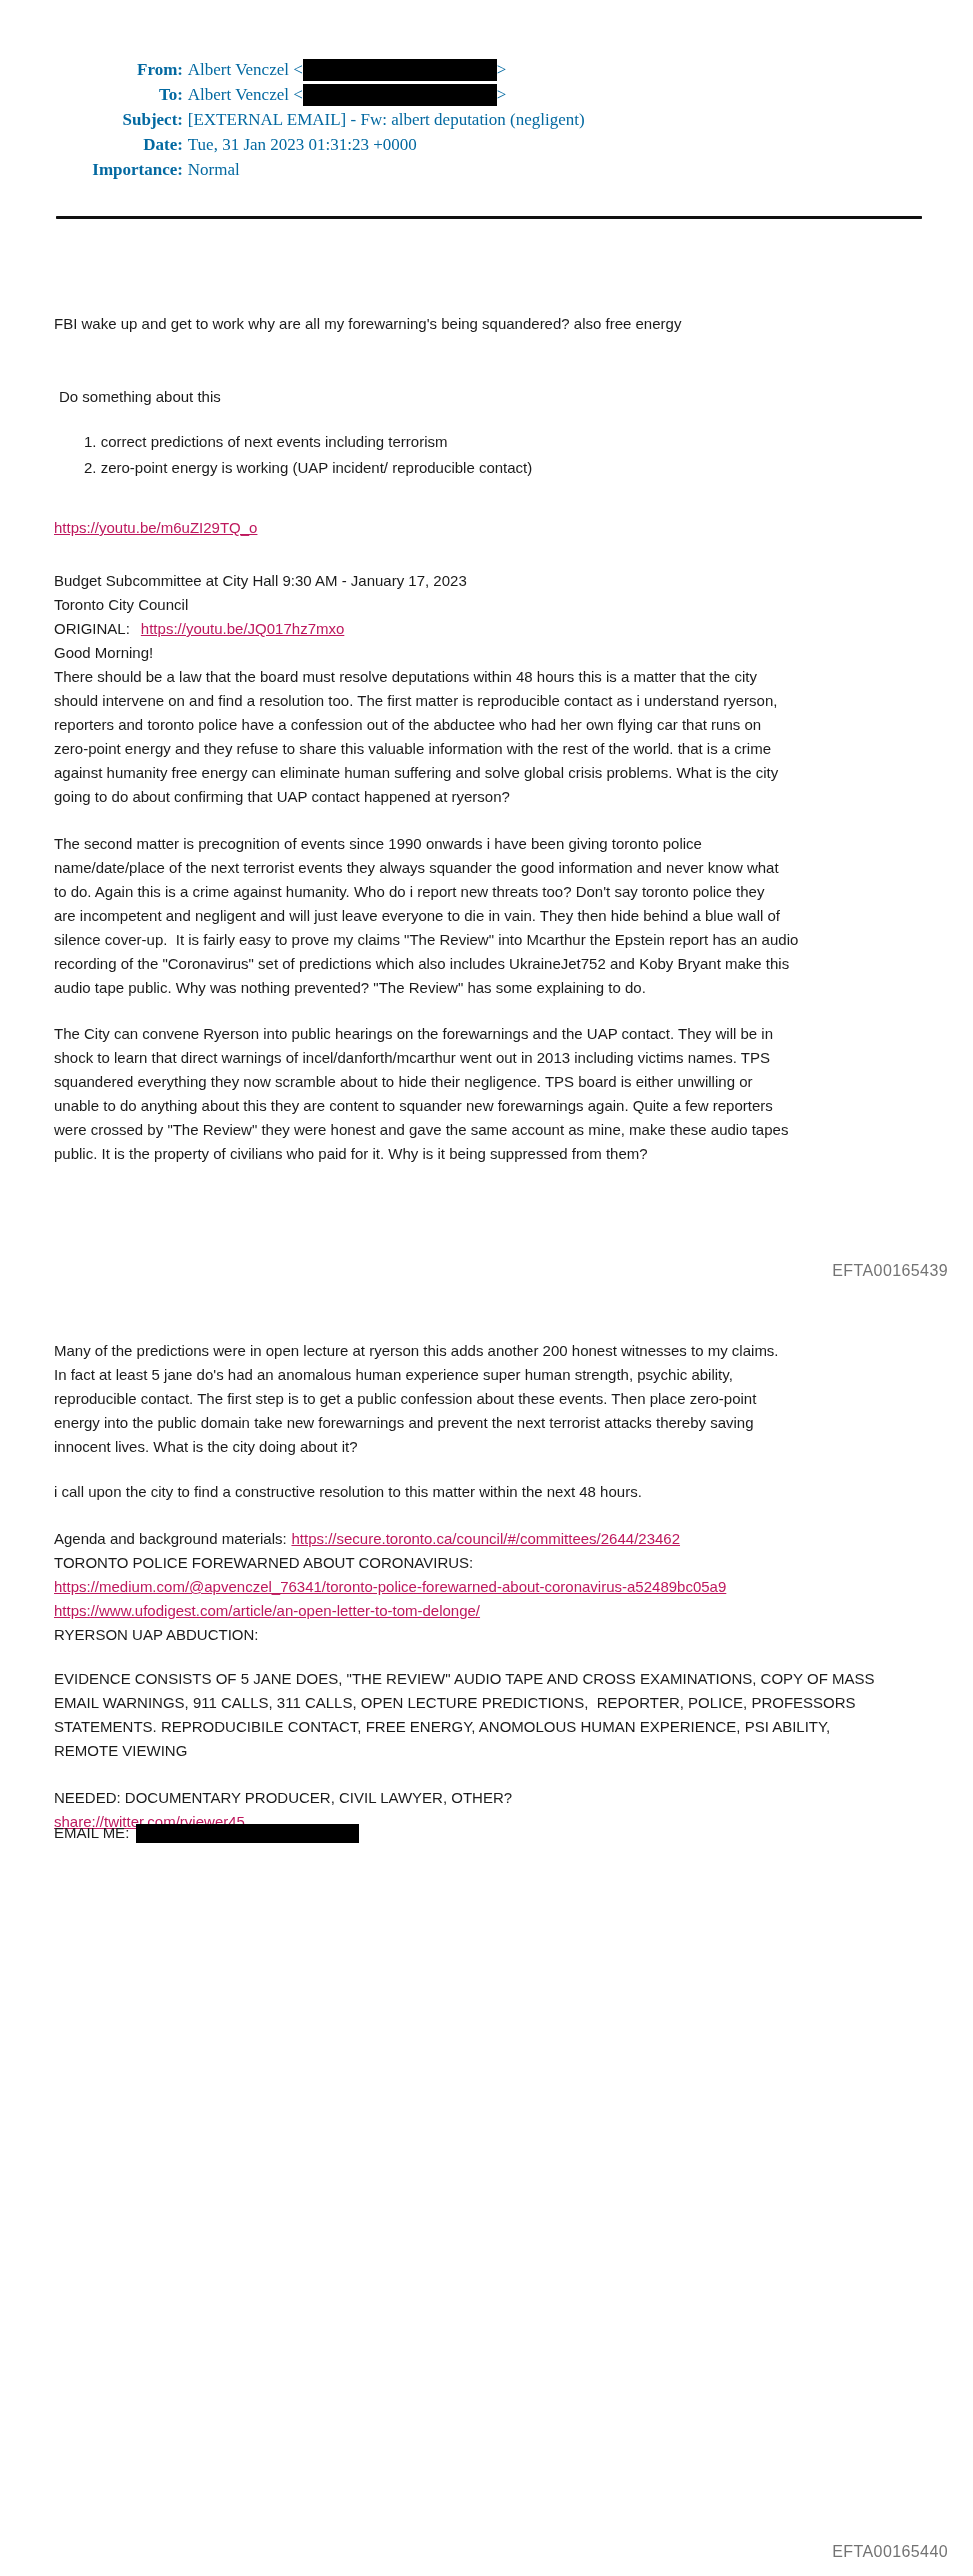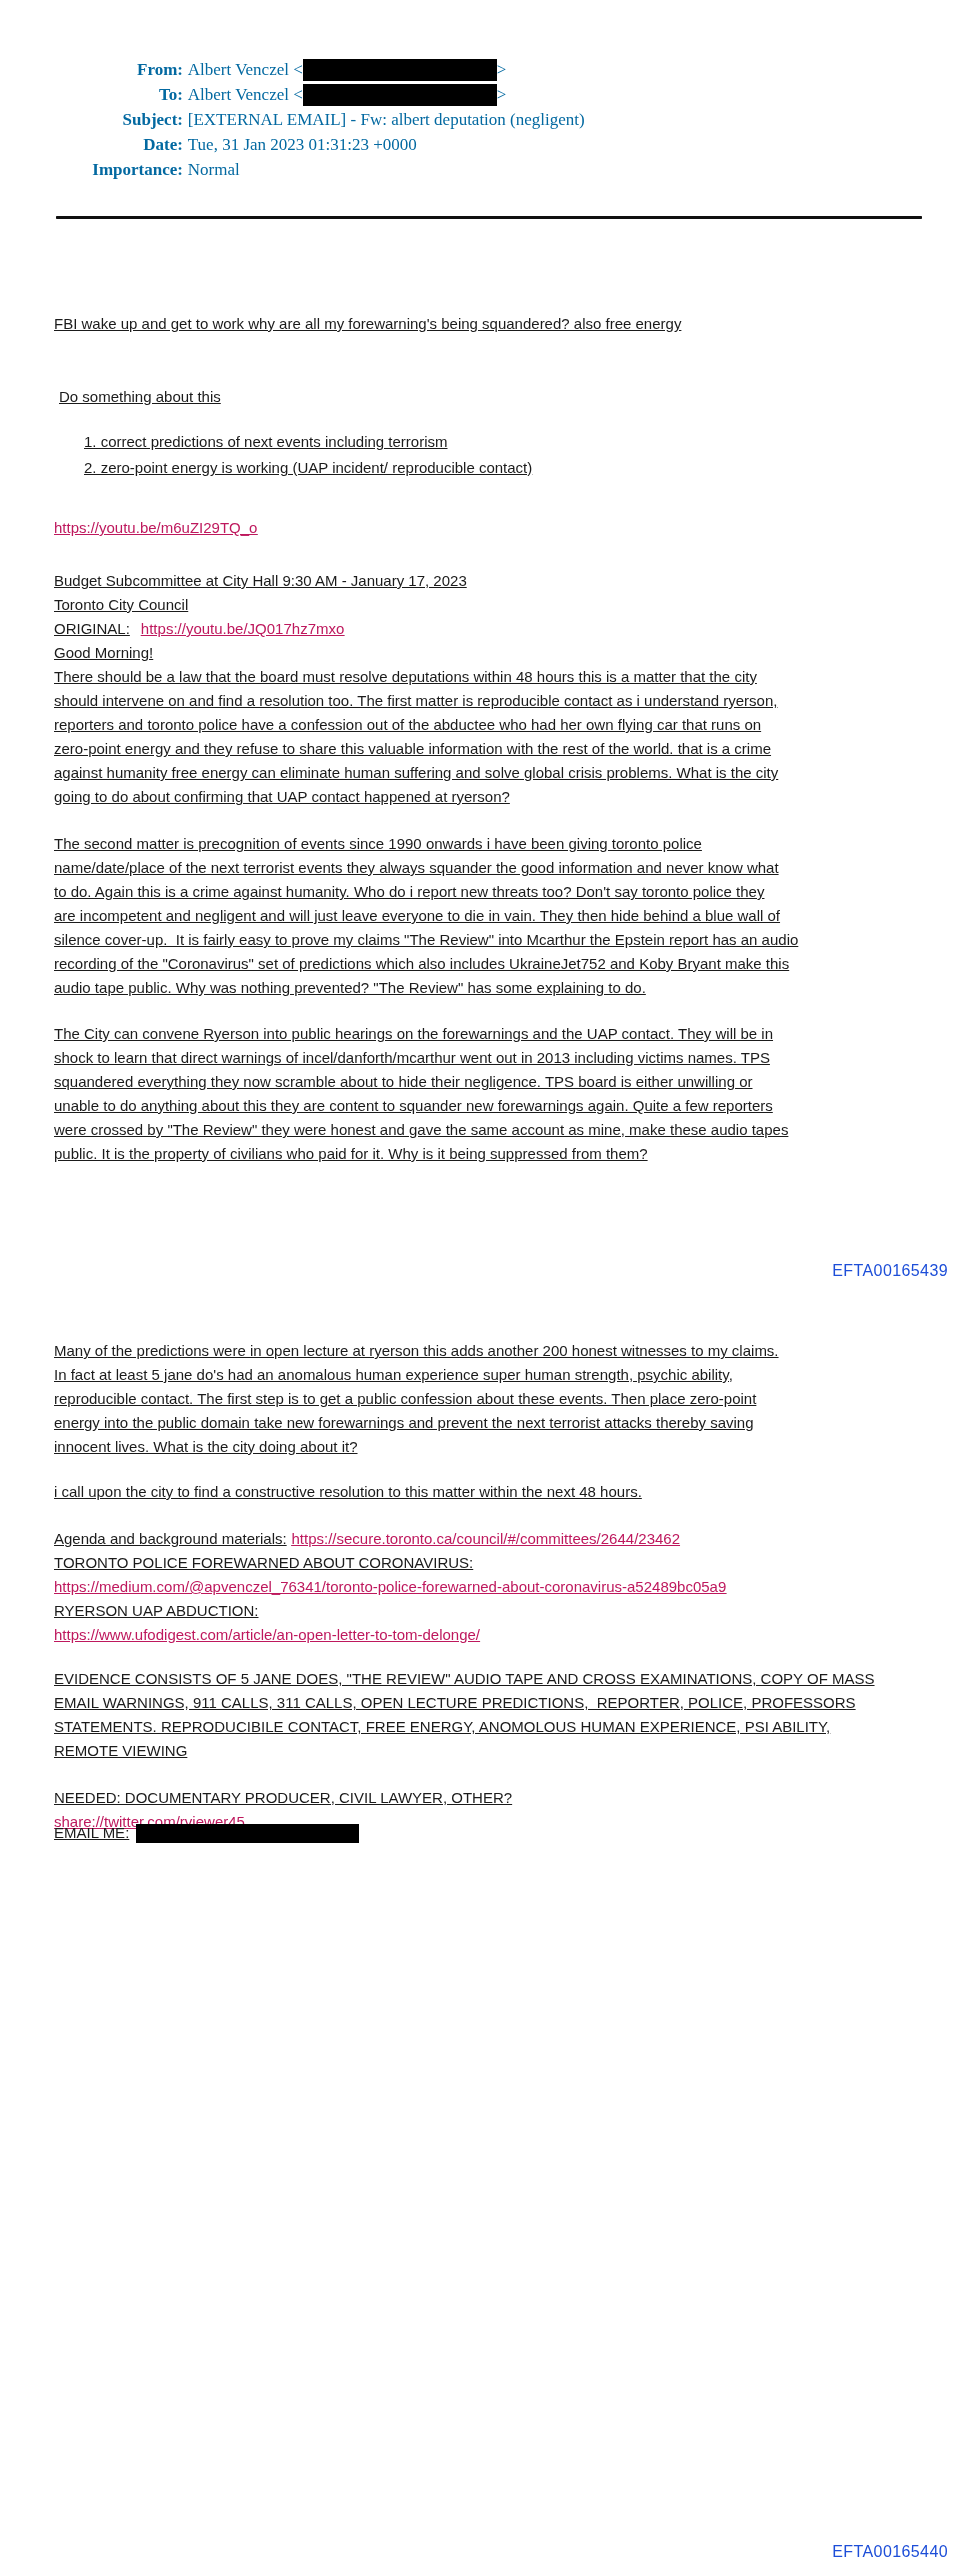--- a/index.html
+++ b/index.html
@@ -29,27 +29,27 @@
     display:inline-block;width:223px;height:19px;
     background:#000;vertical-align:-4.8px;margin-left:6.4px;
   }
   .angle{font-family:"Liberation Serif", serif;}
   
   .rule{
     position:absolute;left:56px;right:51px;top:216px;height:3.2px;
     background:#101010;border-radius:0.8px;
   }
   
-  .blk{position:absolute;left:54px;right:8px;font-size:15px;line-height:24px;text-decoration:underline;}
+  .blk{position:absolute;left:54px;right:8px;font-size:15px;line-height:24px;}
   .para{white-space:pre-wrap;}
   a.lnk{color:#be185d;text-decoration:underline;cursor:pointer;}
   .list-item{padding-left:0;}
   .stamp{
     position:absolute;right:25px;
-    font-size:16px;letter-spacing:0.4px;color:#1d4ed8;
+    font-size:16px;letter-spacing:0.4px;color:#737373;
     font-family:"Liberation Sans", sans-serif;
   }
 </style>
 </head>
 <body>
 
 <div class="page">
 
   <div class="mail-header">
     <div class="hrow">
@@ -124,22 +124,22 @@
 reproducible contact. The first step is to get a public confession about these events. Then place zero-point
 energy into the public domain take new forewarnings and prevent the next terrorist attacks thereby saving
 innocent lives. What is the city doing about it?</div>
 
   <div class="blk" style="top:1480px;">i call upon the city to find a constructive resolution to this matter within the next 48 hours.</div>
 
   <div class="blk" style="top:1527px;">
     <div><span>Agenda and background materials:</span><a class="lnk" style="margin-left:4.8px;">https://secure.toronto.ca/council/#/committees/2644/23462</a></div>
     <div>TORONTO POLICE FOREWARNED ABOUT CORONAVIRUS:</div>
     <div><a class="lnk">https://medium.com/@apvenczel_76341/toronto-police-forewarned-about-coronavirus-a52489bc05a9</a></div>
+    <div><a class="lnk">https://www.ufodigest.com/article/an-open-letter-to-tom-delonge/</a></div>
     <div>RYERSON UAP ABDUCTION:</div>
-    <div><a class="lnk">https://www.ufodigest.com/article/an-open-letter-to-tom-delonge/</a></div>
   </div>
 
   <div class="blk para" style="top:1667px;">EVIDENCE CONSISTS OF 5 JANE DOES, "THE REVIEW" AUDIO TAPE AND CROSS EXAMINATIONS, COPY OF MASS
 EMAIL WARNINGS, 911 CALLS, 311 CALLS, OPEN LECTURE PREDICTIONS,  REPORTER, POLICE, PROFESSORS
 STATEMENTS. REPRODUCIBILE CONTACT, FREE ENERGY, ANOMOLOUS HUMAN EXPERIENCE, PSI ABILITY,
 REMOTE VIEWING</div>
 
   <div class="blk" style="top:1786px;">
     <div>NEEDED: DOCUMENTARY PRODUCER, CIVIL LAWYER, OTHER?</div>
     <div><a class="lnk">share://twitter.com/rviewer45</a></div>

